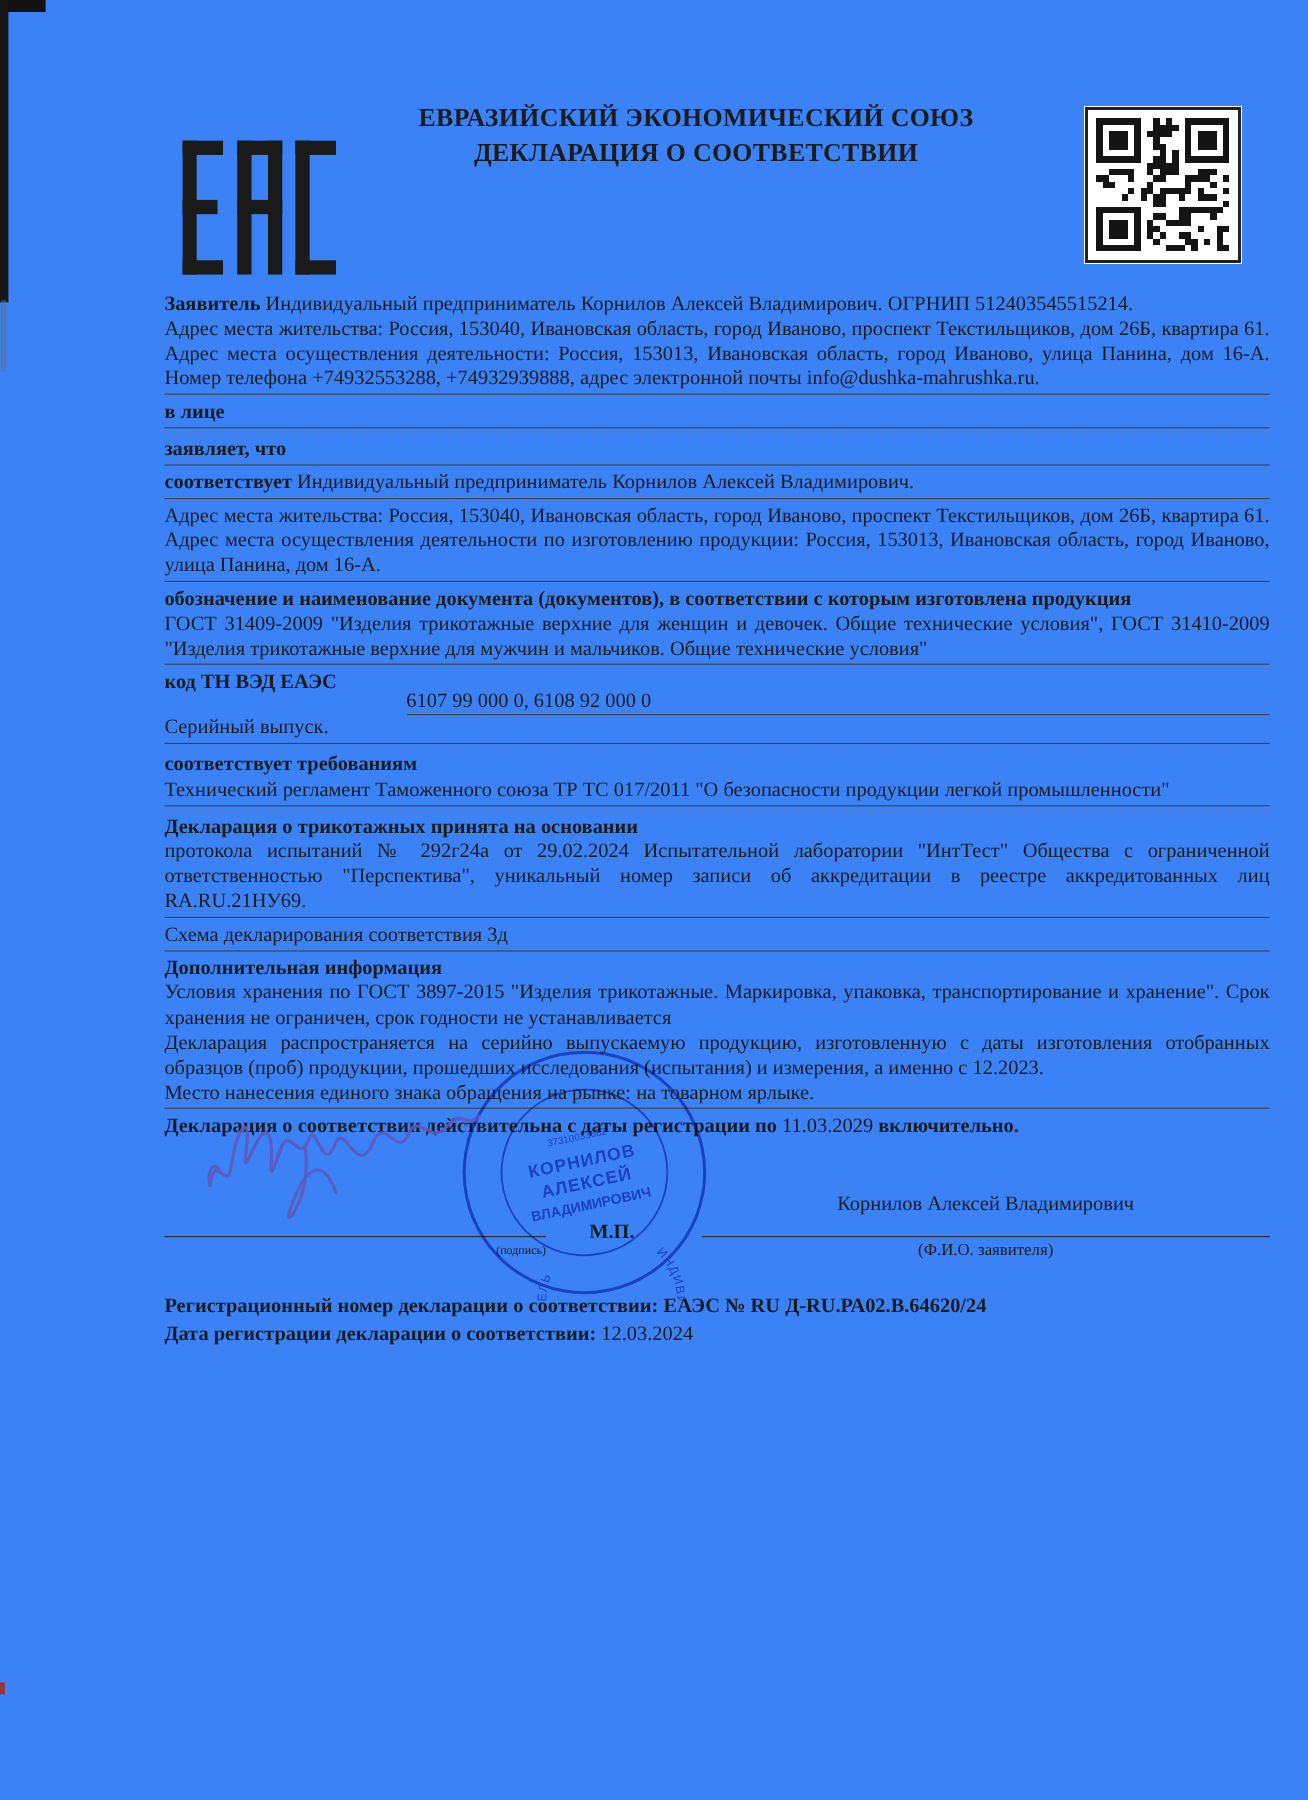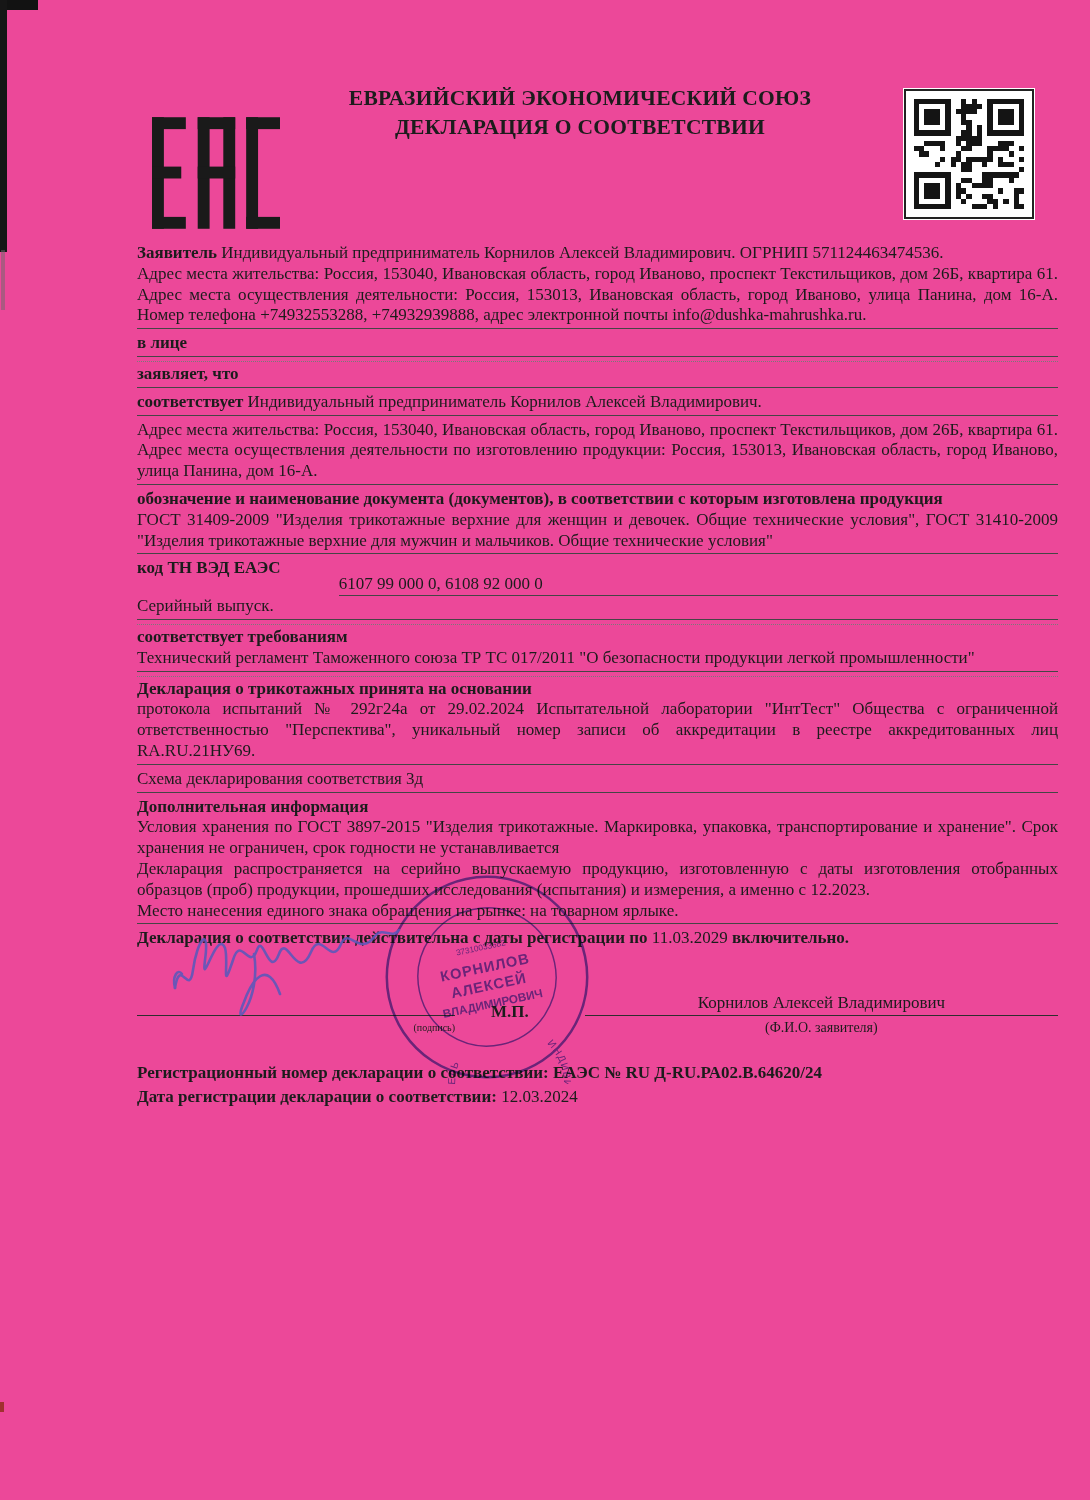--- a/index.html
+++ b/index.html
@@ -1,19 +1,19 @@
 <!DOCTYPE html>
 <html lang="ru"><head>
 <meta charset="utf-8">
 <style>
   html,body{margin:0;padding:0;background:#e8e8e8;}
   .page{
     position:relative;
     width:1090px;height:1500px;
-    background:#ec4899;
+    background:#3b82f6;
     font-family:"Liberation Serif", serif;
     color:#1c1c1c;
     overflow:hidden;
   }
   
   .artifact-top{position:absolute;left:0;top:0;width:38px;height:10px;background:#121212;}
   .artifact-side{position:absolute;left:0;top:0;width:7px;height:252px;background:#161616;}
   .artifact-side2{position:absolute;left:1px;top:250px;width:4px;height:60px;background:#6a6a6a;opacity:.5;}
   .artifact-dot{position:absolute;left:0;top:1402px;width:4px;height:10px;background:#a03030;}
 
@@ -41,21 +41,21 @@
 
   .validity{margin-top:10px;text-align:left;}
   .validity .date{font-weight:normal;}
 
   .sig-row{display:flex;align-items:flex-end;margin-top:44px;text-align:left;}
   .sig-col{width:318px;}
   .sig-line{border-bottom:1.6px solid #2e2e2e;height:20px;}
   .sig-caption{text-align:right;font-size:10px;padding-top:2px;}
   .mp{font-weight:bold;margin-left:36px;margin-bottom:16px;}
   .fio-col{flex:1;margin-left:56px;text-align:center;}
-  .fio-name{border-bottom:1.6px solid #2e2e2e;padding-bottom:1px;}
+  .fio-name{border-bottom:1.6px solid #2e2e2e;padding-bottom:16px;}
   .fio-caption{font-size:14px;padding-top:2px;}
 
   .reg-block{margin-top:24px;text-align:left;font-weight:bold;}
   .reg-block .normal{font-weight:normal;}
   .reg-block p{margin:0 0 3px 0;}
 
   
   .signature{position:absolute;left:168px;top:908px;width:238px;height:110px;z-index:5;pointer-events:none;}
 
   
@@ -215,21 +215,21 @@
         <rect x="17" y="3" width="5" height="5" fill="#ffffff"></rect>
         <rect x="18" y="4" width="3" height="3" fill="#141414"></rect>
         <rect x="2" y="16" width="7" height="7" fill="#141414"></rect>
         <rect x="3" y="17" width="5" height="5" fill="#ffffff"></rect>
         <rect x="4" y="18" width="3" height="3" fill="#141414"></rect>
       </g>
   </svg>
 
   <div class="content">
 
-    <p><span class="b">Заявитель</span> <span>Индивидуальный предприниматель Корнилов Алексей Владимирович. ОГРНИП 571124463474536.</span></p>
+    <p><span class="b">Заявитель</span> <span>Индивидуальный предприниматель Корнилов Алексей Владимирович. ОГРНИП 512403545515214.</span></p>
     <p>Адрес места жительства: Россия, 153040, Ивановская область, город Иваново, проспект Текстильщиков, дом 26Б, квартира 61. Адрес места осуществления деятельности: Россия, 153013, Ивановская область, город Иваново, улица Панина, дом 16-А. Номер телефона +74932553288, +74932939888, адрес электронной почты info@dushka-mahrushka.ru.</p>
     <div class="rule"></div>
     <p class="b oneline">в лице</p>
     <div class="rule dotted"></div>
 
     <p class="b oneline">заявляет, что</p>
     <div class="rule"></div>
 
     <p class="oneline"><span class="b">соответствует</span> <span>Индивидуальный предприниматель Корнилов Алексей Владимирович.</span></p>
     <div class="rule"></div>

